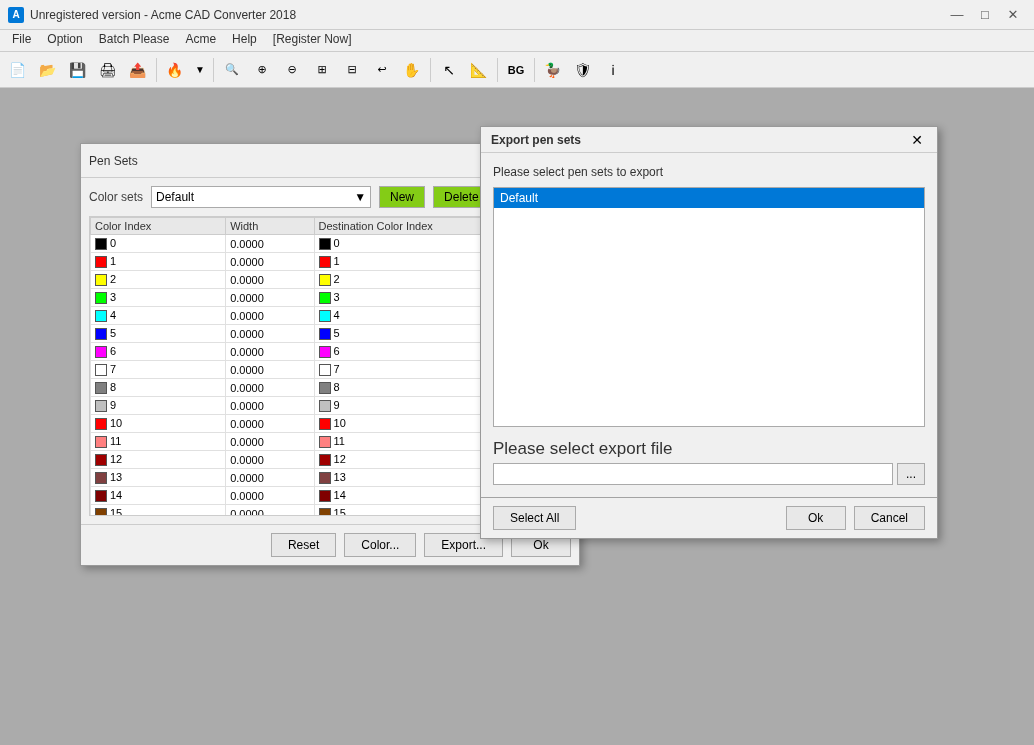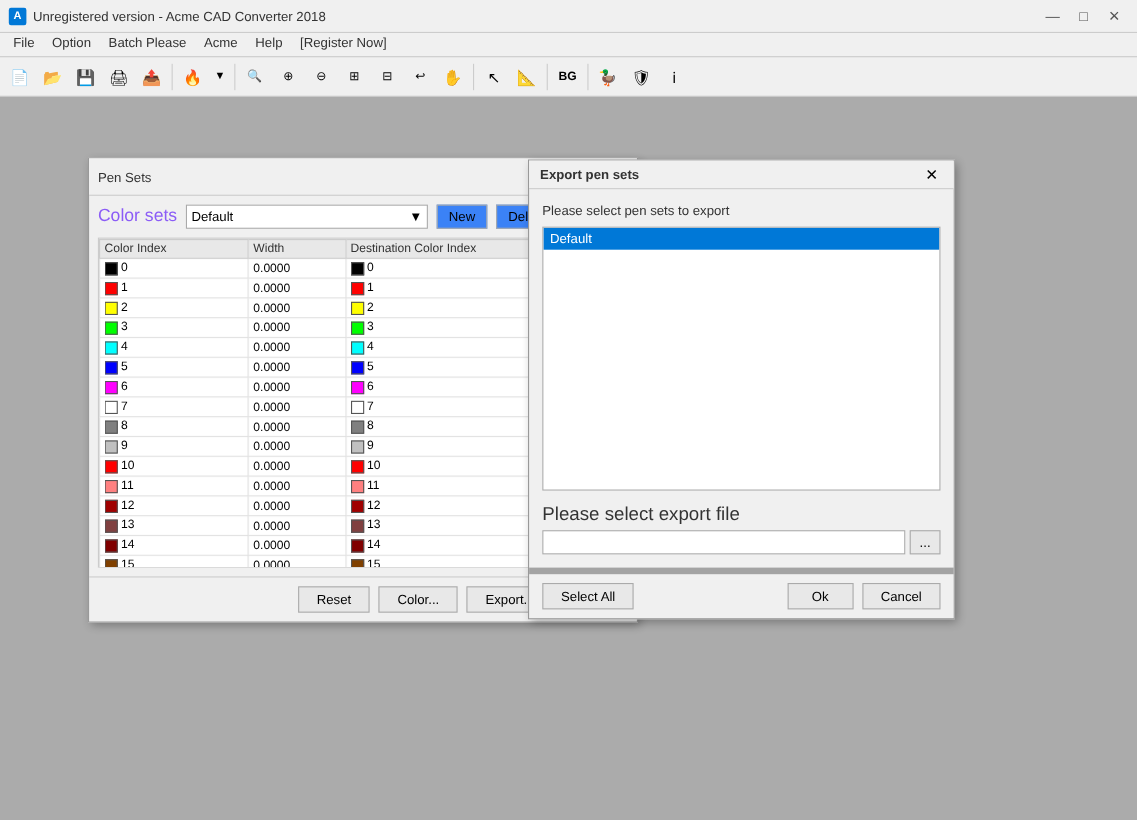--- a/index.html
+++ b/index.html
@@ -130,36 +130,36 @@
 
     .pen-sets-body {
       padding: 8px;
     }
     .color-sets-row {
       display: flex;
       align-items: center;
       gap: 8px;
       margin-bottom: 8px;
     }
-    .color-sets-label { font-size: 16px; color: #8b5cf6; }
+    .color-sets-label { font-size: 12px; color: #404040; }
     .color-sets-dropdown {
       width: 220px;
       height: 22px;
       border: 1px solid #aaa;
       background: white;
       font-size: 12px;
       padding: 1px 4px;
       display: flex; align-items: center; justify-content: space-between;
       cursor: pointer;
     }
     .btn-new, .btn-delete {
       height: 22px;
       padding: 0 10px;
       border: 1px solid #aaa;
-      background: #3b82f6;
+      background: #84cc16;
       cursor: pointer;
       font-size: 12px;
     }
     .pen-table {
       width: 100%;
       border-collapse: collapse;
       font-size: 11px;
       background: white;
       border: 1px solid #ccc;
     }
@@ -206,23 +206,23 @@
       font-size: 12px;
       min-width: 60px;
     }
     .footer-btn.primary {
       background: #e8e8e8;
     }
 
     
     .export-dialog {
       position: absolute;
-      top: 57px;
+      top: 38px;
       left: 480px;
-      width: 388px;
+      width: 458px;
       background: #f0f0f0;
       border: 1px solid #999;
       box-shadow: 3px 3px 8px rgba(0,0,0,0.3);
     }
     .export-dialog-title {
       background: #f0f0f0;
       height: 26px;
       display: flex;
       align-items: center;
       padding: 0 10px;
@@ -288,21 +288,21 @@
       background: #e8e8e8;
       cursor: pointer;
       font-size: 12px;
       display: flex; align-items: center; justify-content: center;
     }
 
     .export-footer {
       display: flex;
       gap: 4px;
       padding: 8px 12px;
-      border-top: 6px solid #a3a3a3;
+      border-top: 1px solid #a3a3a3;
       justify-content: space-between;
       align-items: center;
     }
     .export-footer-right {
       display: flex;
       gap: 8px;
     }
     .export-btn {
       height: 24px;
       padding: 0 16px;

